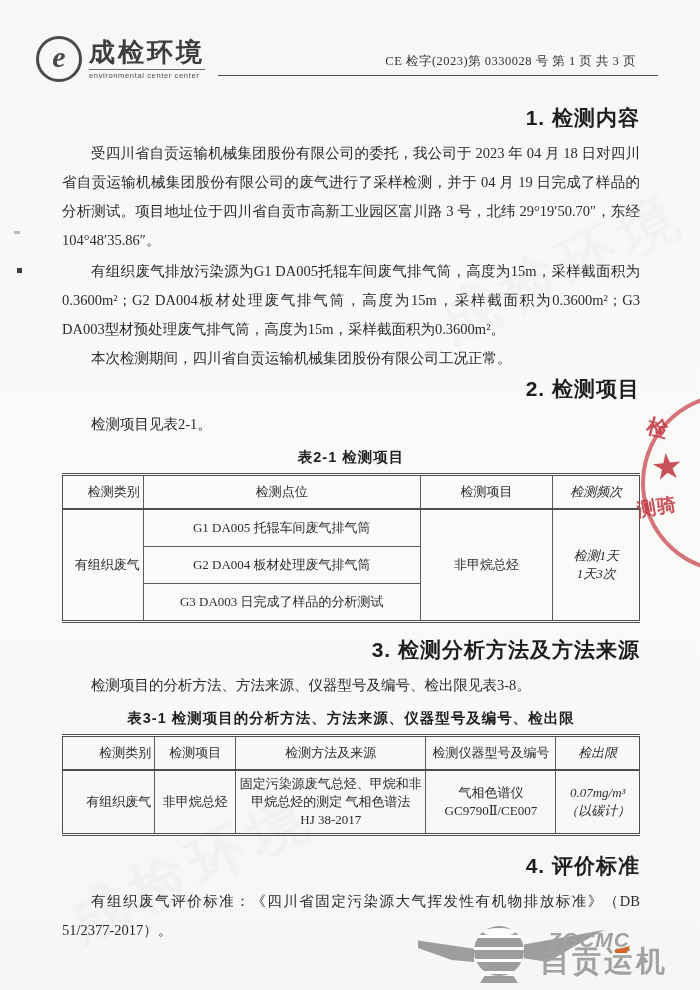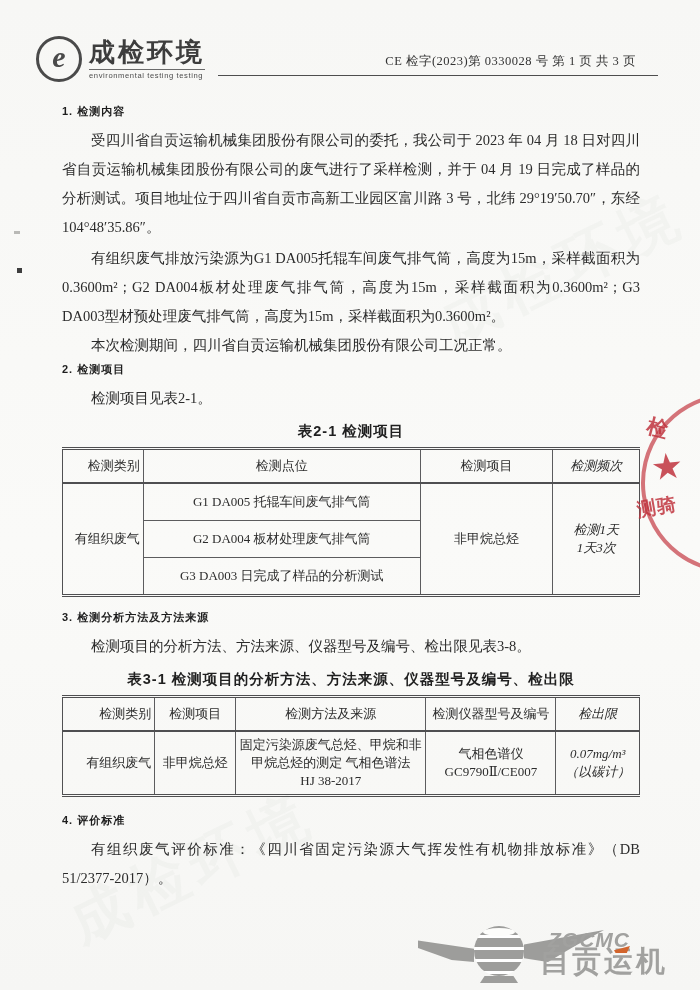--- a/index.html
+++ b/index.html
@@ -16,22 +16,22 @@
   .h-mark span{font:italic 700 30px "Liberation Serif",serif;color:#4a4a4a;line-height:1;transform:translateY(-2px);}
   .h-text{display:flex;flex-direction:column;}
   .h-cn{font-family:"Liberation Sans","DejaVu Sans",sans-serif;font-weight:700;
     font-size:26px;letter-spacing:3px;color:#3d3d3d;line-height:1.25;}
   .h-en{font-family:"Liberation Sans","DejaVu Sans",sans-serif;font-size:7.6px;
     letter-spacing:.6px;color:#4c4c4c;border-top:1px solid #6a6a6a;padding-top:1px;}
   .h-docno{position:absolute;top:53px;right:64px;font-size:12.5px;color:#333;letter-spacing:.5px;}
   .h-rule{position:absolute;top:75px;left:218px;right:42px;border-top:1.6px solid #4e4e4e;}
   
   .doc{position:absolute;left:62px;right:60px;top:104px;}
-  h2.sec{font-family:"Liberation Sans","DejaVu Sans",sans-serif;font-size:11px;
-    font-weight:700;color:#1e1e1e;margin:0 0 7px 0;letter-spacing:1px;}
+  h2.sec{font-family:"Liberation Sans","DejaVu Sans",sans-serif;font-size:21px;
+    font-weight:700;color:#1e1e1e;margin:0 0 7px 0;letter-spacing:1px;text-align:right;}
   p.body{font-size:14.5px;line-height:29px;text-align:justify;text-indent:2em;
     margin:0;color:#2b2b2b;}
   .gap-sm{height:5px;} .gap-xs{height:2px;}
   
   .tbl-caption{font-family:"Liberation Sans","DejaVu Sans",sans-serif;font-weight:700;
     font-size:14.5px;text-align:center;margin:9px 0 6px 0;color:#1f1f1f;letter-spacing:1px;}
   table.t{width:100%;border-collapse:collapse;table-layout:fixed;
     border-top:3px double #4f4f51;border-bottom:3px double #4f4f51;}
   table.t td,table.t th{border:1px solid #5c5c5e;font-size:13px;font-weight:400;
     text-align:center;vertical-align:middle;padding:4px 3px;color:#2c2c2c;line-height:18px;}
@@ -76,21 +76,21 @@
 
 <div class="ghost" style="left:430px;top:230px;">成检环境</div>
 <div class="ghost" style="left:60px;top:830px;">成检环境</div>
 
 <div class="h-logo">
   <div class="h-mark">
       <span>e</span>
     </div>
   <div class="h-text">
     <div class="h-cn">成检环境</div>
-    <div class="h-en">environmental testing testing</div>
+    <div class="h-en">environmental center center</div>
   </div>
 </div>
 <div class="h-docno">CE 检字(2023)第 0330028 号  第 1 页 共 3 页</div>
 <div class="h-rule"></div>
 
 <div class="mark1"></div>
 <div class="mark2"></div>
 
 <div class="doc">
 

